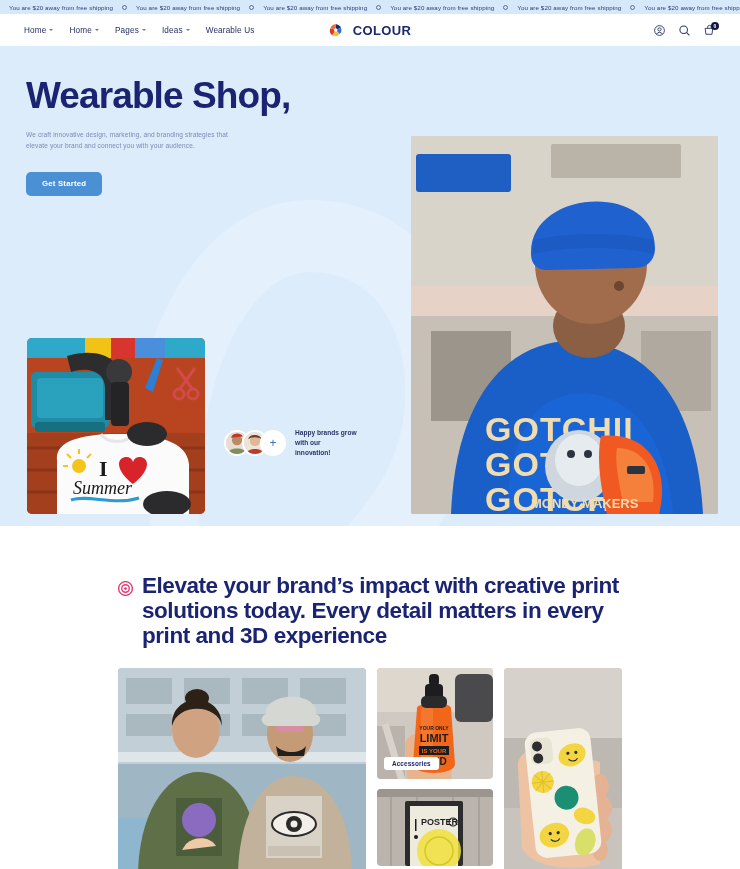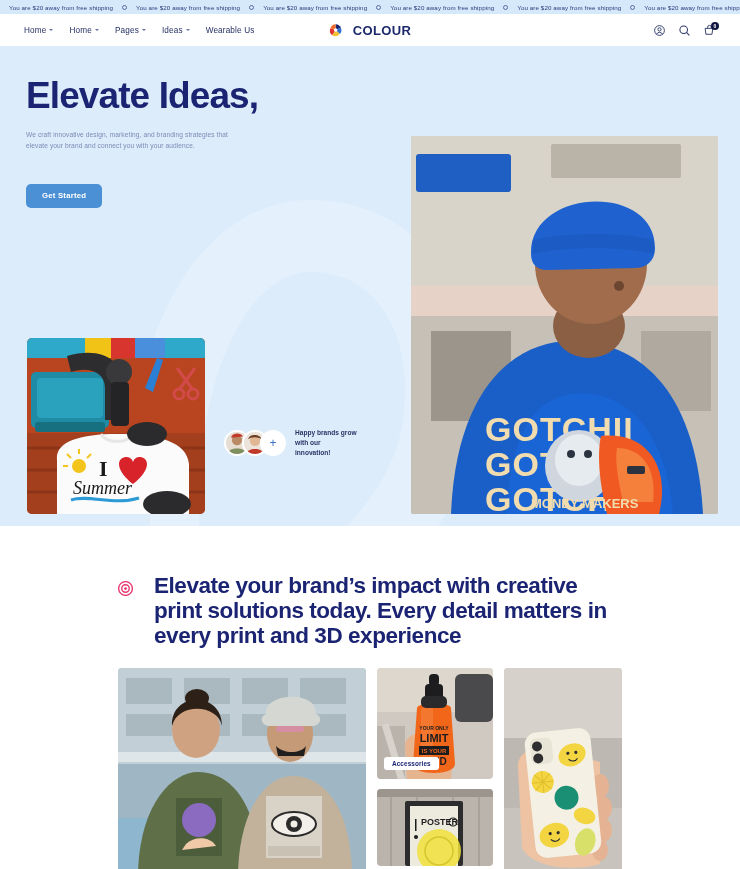--- a/index.html
+++ b/index.html
@@ -132,21 +132,21 @@
   }
   .hero-sub {
     margin-top: 13px;
     font-size: 6.6px;
     line-height: 1.75;
     color: #7d8bb5;
     max-width: 215px;
     letter-spacing: .1px;
   }
   .btn-primary {
-    margin-top: 32px;
+    margin-top: 20px;
     display: inline-flex;
     align-items: center;
     justify-content: center;
     height: 24px;
     padding: 0 16px;
     border-radius: 5px;
     background: #4b8fd4;
     color: #ffffff;
     font-size: 7.8px;
     font-weight: bold;
@@ -225,21 +225,20 @@
     padding: 0 118px 0 118px;
   }
   .target-icon { width: 15px; height: 15px; margin-top: 7px; flex: 0 0 auto; }
   .feat-title {
     font-size: 22.5px;
     line-height: 1.1;
     color: #1b2472;
     font-weight: bold;
     letter-spacing: -.45px;
     max-width: 510px;
-    margin-left: 12px;
   }
 
   .gallery {
     margin-top: 20px;
     padding: 0 118px;
     display: flex;
     gap: 11px;
     height: 204px;
   }
   .gal-col-left { width: 248px; flex: 0 0 auto; }
@@ -348,21 +347,21 @@
   </div>
 </header>
 
 <section class="hero">
   <svg class="hero-deco" viewBox="0 0 330 420">
     <path d="M20 400 C -10 200, 60 40, 160 40 C 250 40, 300 120, 290 220 C 282 300, 230 350, 180 400" fill="none" stroke="#e9f3fd" stroke-width="72" stroke-linecap="round"></path>
   </svg>
 
   <div class="hero-inner">
     <h1 class="hero-h1">
-      <span>Elevate Ideas,</span><br>
+      <span>Wearable Shop,</span><br>
     </h1>
     <p class="hero-sub">We craft innovative design, marketing, and branding strategies that elevate your brand and connect you with your audience.</p>
     <button class="btn-primary">Get Started</button>
   </div>
 
   <div class="hero-img-main">
     <svg viewBox="0 0 307 378" preserveAspectRatio="xMidYMid slice">
       <rect width="307" height="378" fill="#cfcac2"></rect>
       <rect x="0" y="0" width="307" height="150" fill="#d9d4ca"></rect>
       <rect x="5" y="18" width="95" height="38" rx="3" fill="#1f5fc4"></rect>

